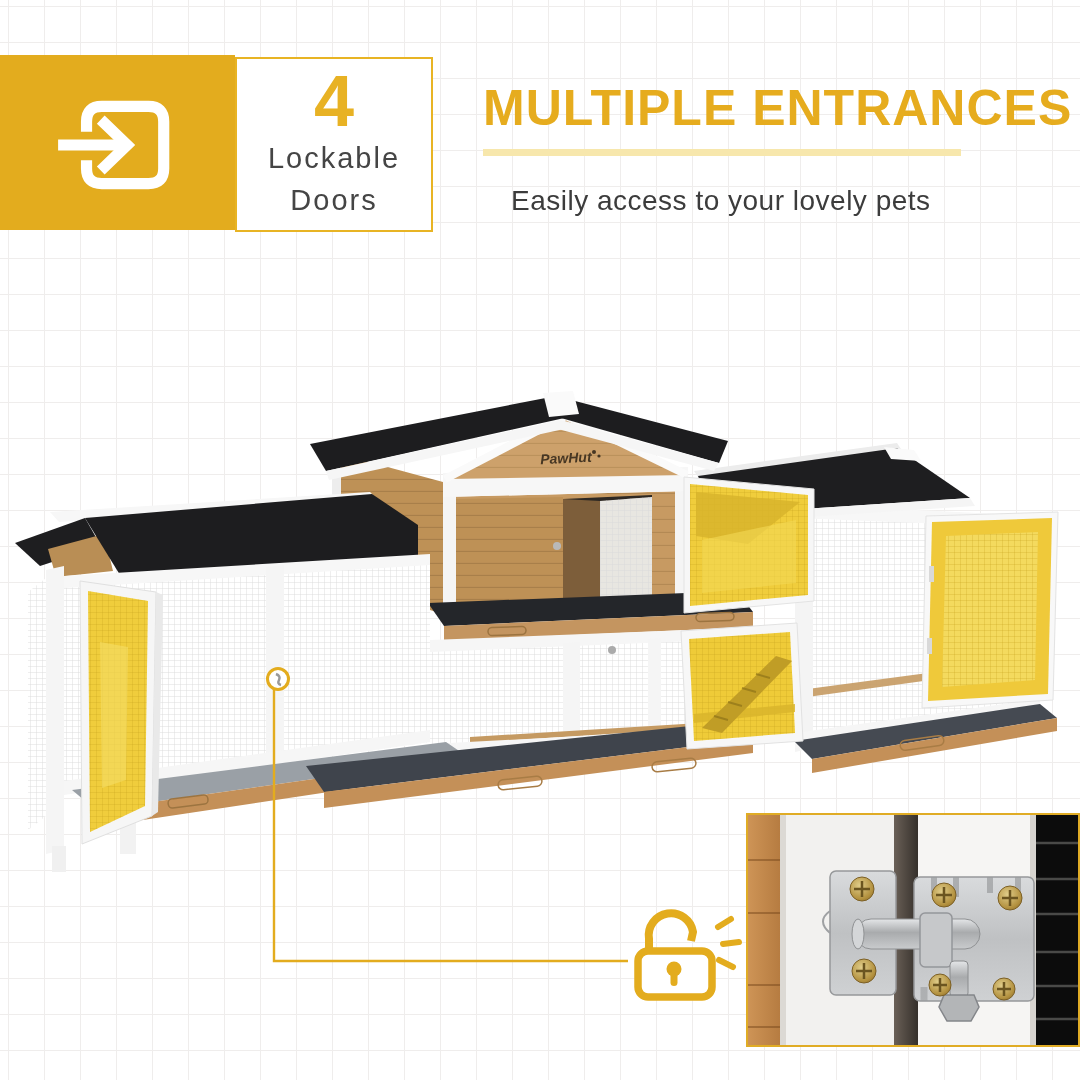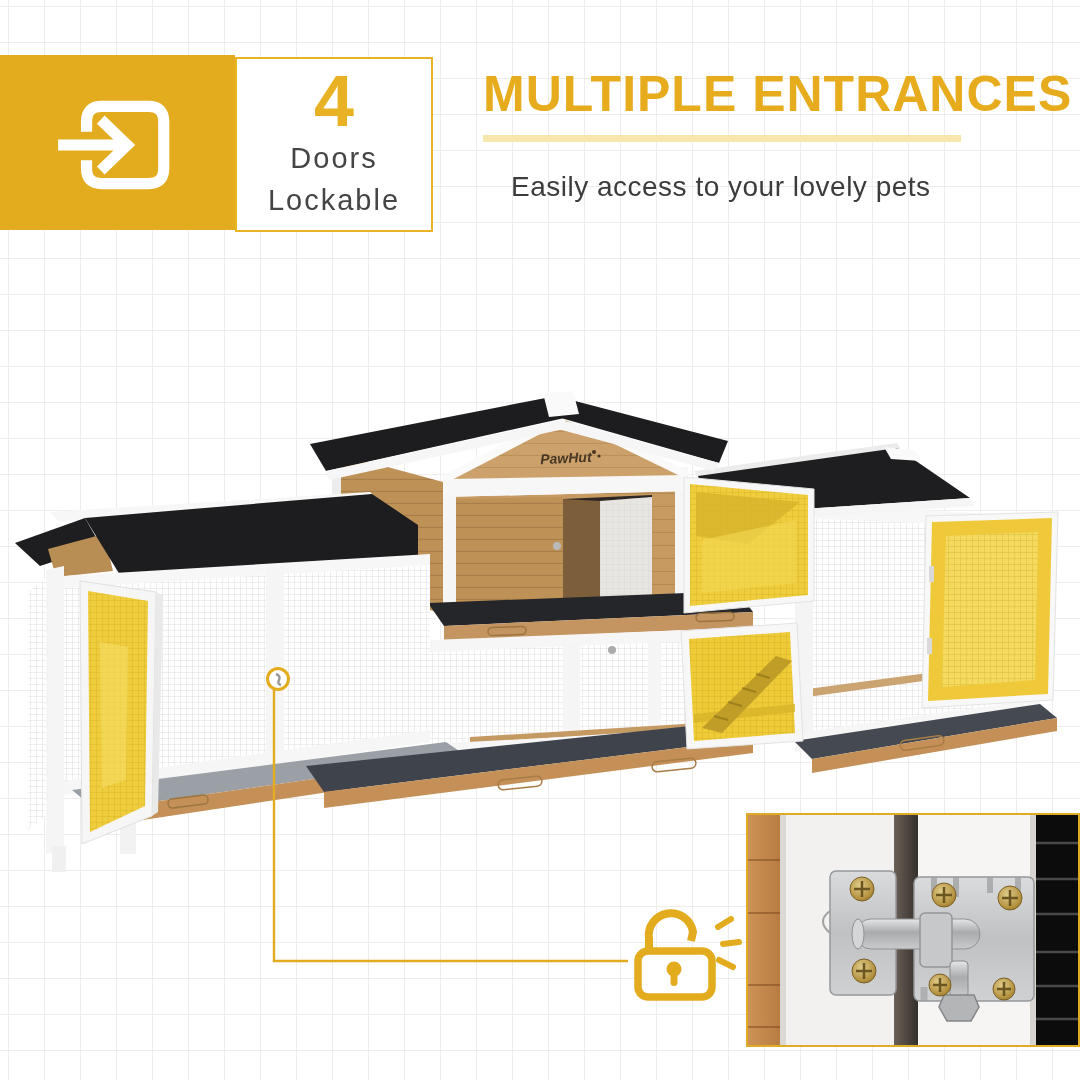--- a/index.html
+++ b/index.html
@@ -13,21 +13,21 @@
         background-size:36px 36px;
         background-position:8px 6px;}
   
   .badge-square{position:absolute;left:0;top:55px;width:235px;height:175px;background:#E3AC1E;}
   .badge-square svg{position:absolute;left:52px;top:26px;}
   .info-box{position:absolute;left:235px;top:57px;width:194px;height:171px;background:#ffffff;
             border:2px solid #E8B424;box-sizing:content-box;text-align:center;}
   .info-count{margin-top:6px;font-size:72px;line-height:1.0;font-weight:bold;color:#E8B224;}
   .info-line{font-size:29px;line-height:1.45;color:#454545;letter-spacing:2px;font-weight:400;}
   
-  .headline{position:absolute;left:483px;top:68px;width:580px;}
+  .headline{position:absolute;left:483px;top:82px;width:580px;}
   .headline h1{margin:0;font-size:50px;line-height:1.05;font-weight:bold;color:#E6AC1E;letter-spacing:1px;white-space:nowrap;}
   .title-underline{width:478px;height:7px;background:#F7E7AC;margin-top:14px;}
   .headline p{margin:29px 0 0 28px;font-size:28px;color:#3C3C3C;letter-spacing:0.5px;font-weight:400;white-space:nowrap;}
   
   .hutch-svg{position:absolute;left:0;top:380px;width:1080px;height:700px;}
   
   .inset{position:absolute;left:746px;top:813px;width:330px;height:230px;border:2px solid #E0AC25;background:#fff;z-index:5;}
   .inset svg{display:block;}
 </style>
 </head>
@@ -38,22 +38,22 @@
   <div class="badge-square">
     <svg width="130" height="124" viewBox="0 0 128 122" aria-hidden="true">
       <path d="M34 50 V40 q0-15 15-15 h46 q15 0 15 15 v46 q0 15-15 15 H49 q-15 0-15-15 v-8" fill="none" stroke="#ffffff" stroke-width="11"></path>
       <path d="M6 63 H72" fill="none" stroke="#ffffff" stroke-width="11"></path>
       <path d="M48 38 L74 63 L48 88" fill="none" stroke="#ffffff" stroke-width="11"></path>
     </svg>
   </div>
 
   <div class="info-box">
     <div class="info-count">4</div>
+    <div class="info-line">Lockable</div>
     <div class="info-line">Doors</div>
-    <div class="info-line">Lockable</div>
   </div>
 
   <div class="headline">
     <h1>MULTIPLE ENTRANCES</h1>
     <div class="title-underline"></div>
     <p>Easily access to your lovely pets</p>
   </div>
 
   <svg class="hutch-svg" viewBox="0 380 1080 700">
     <defs>

